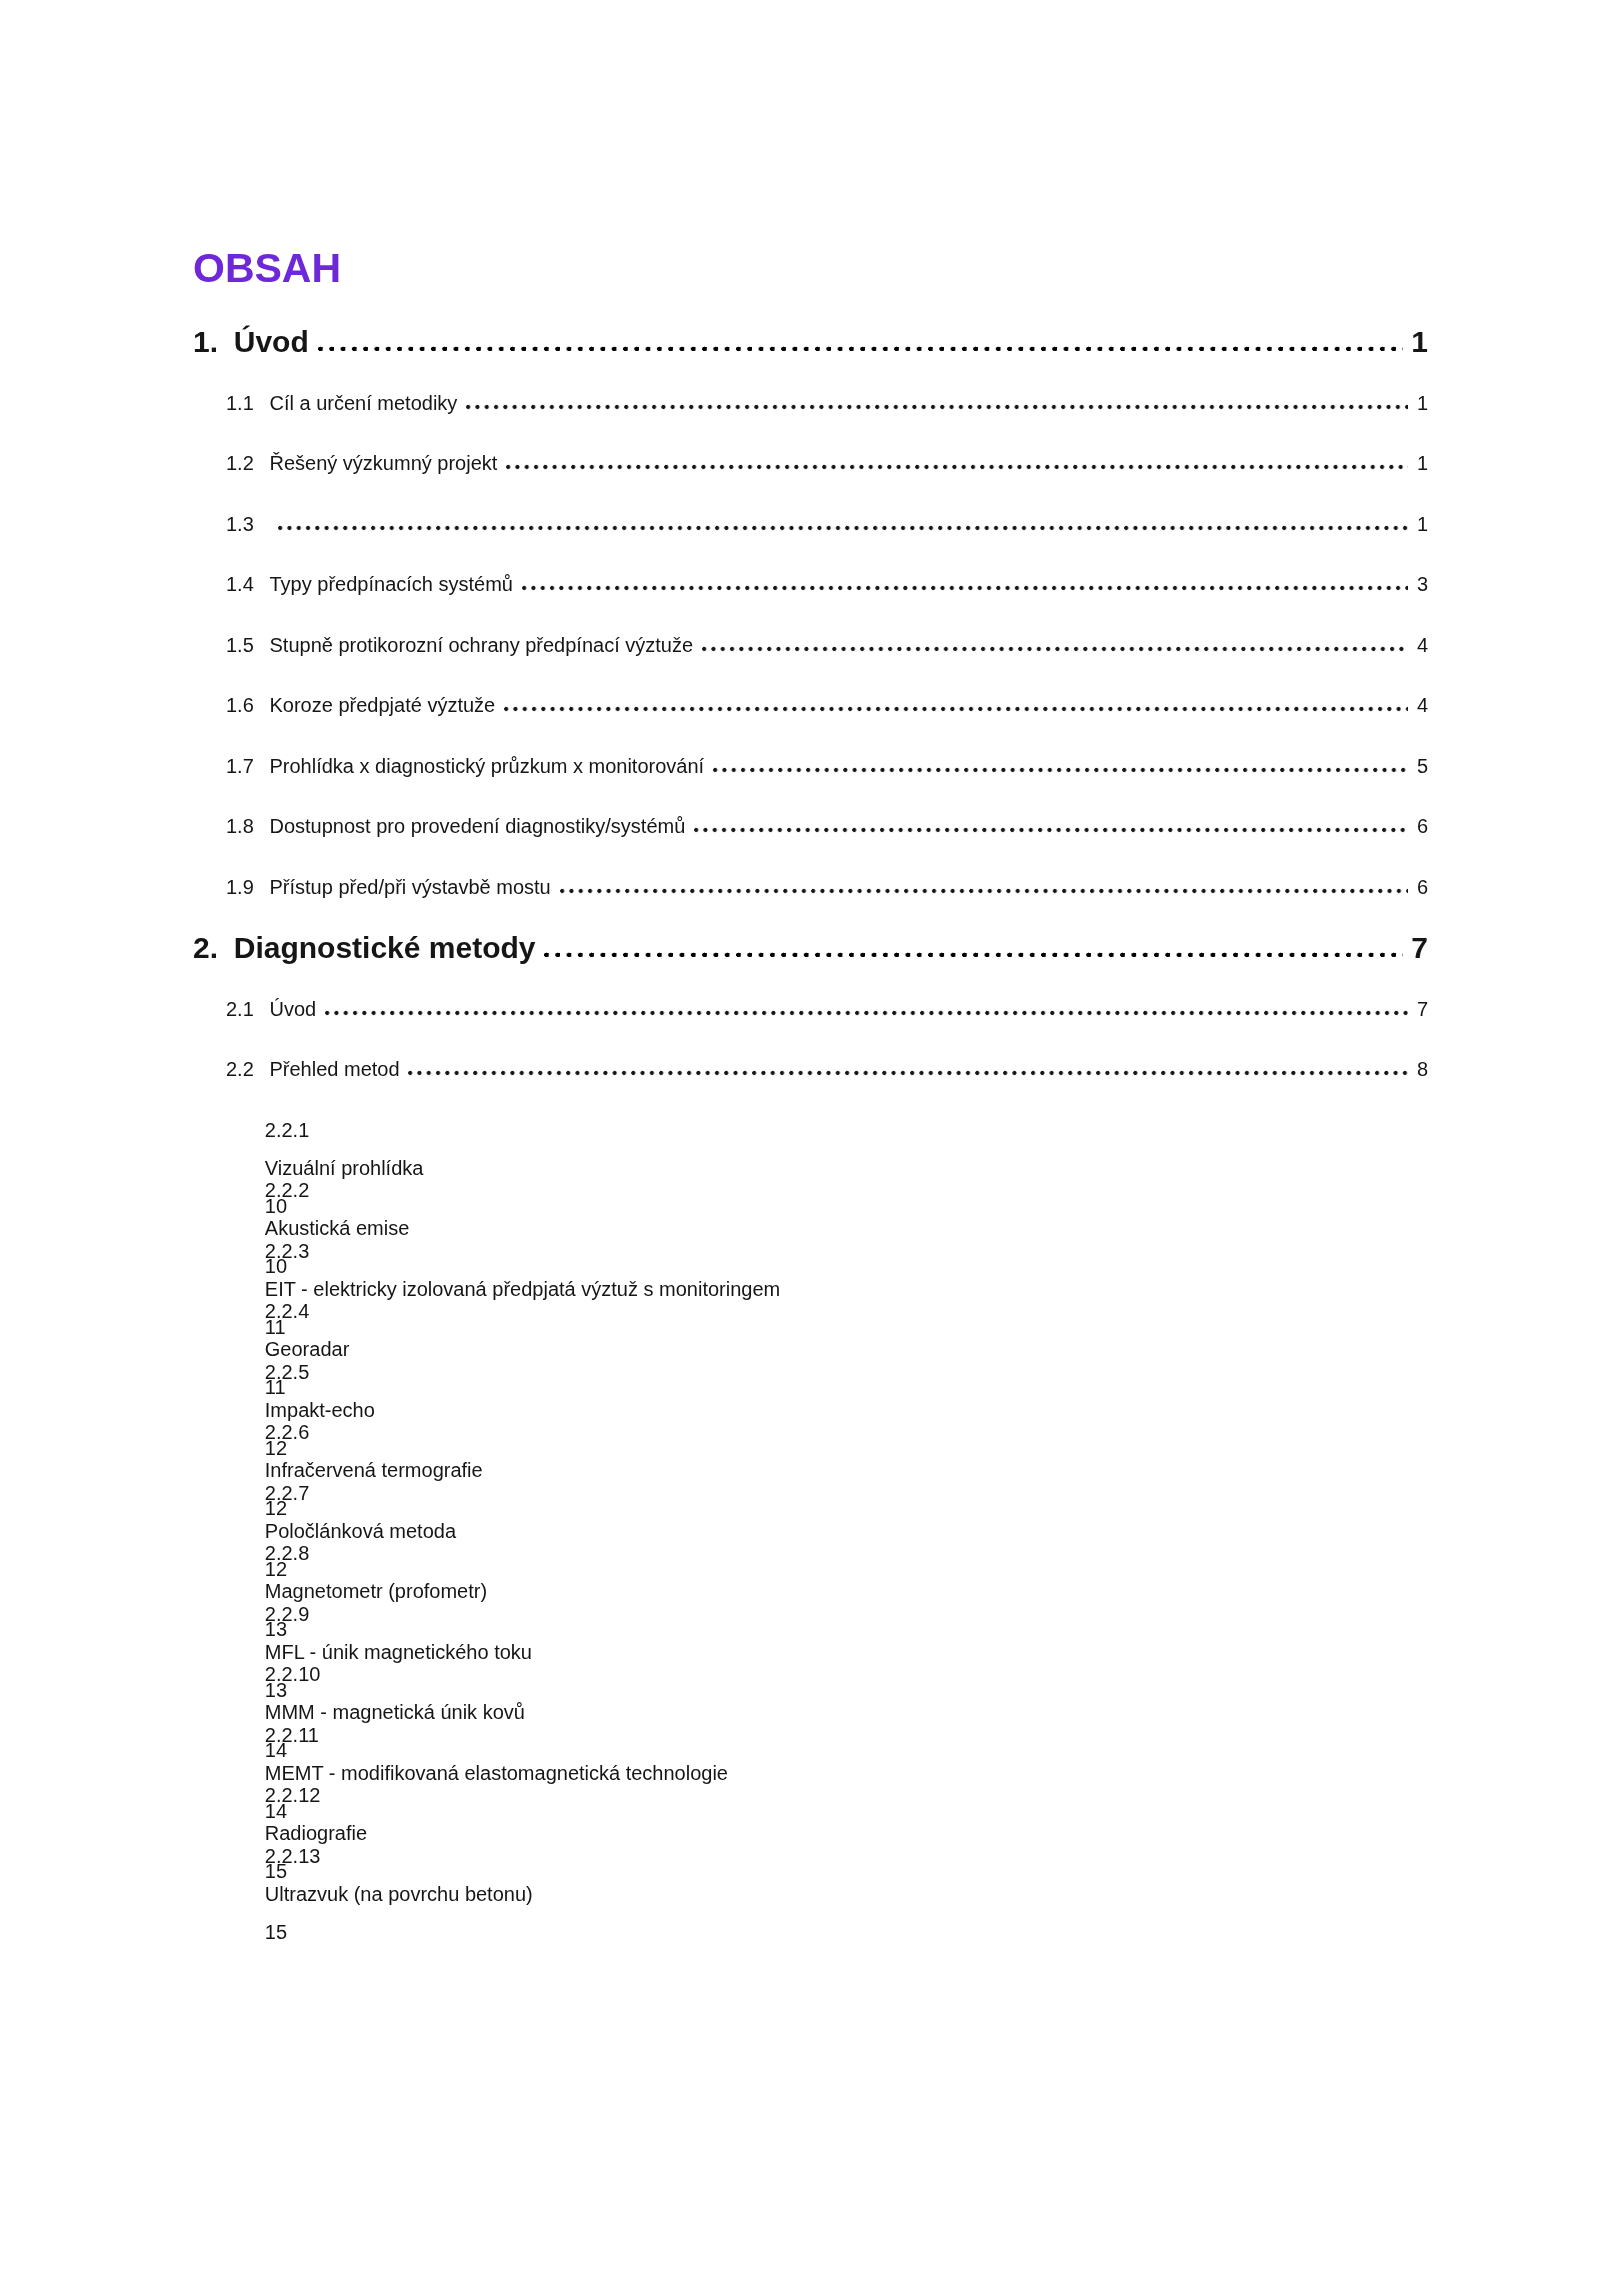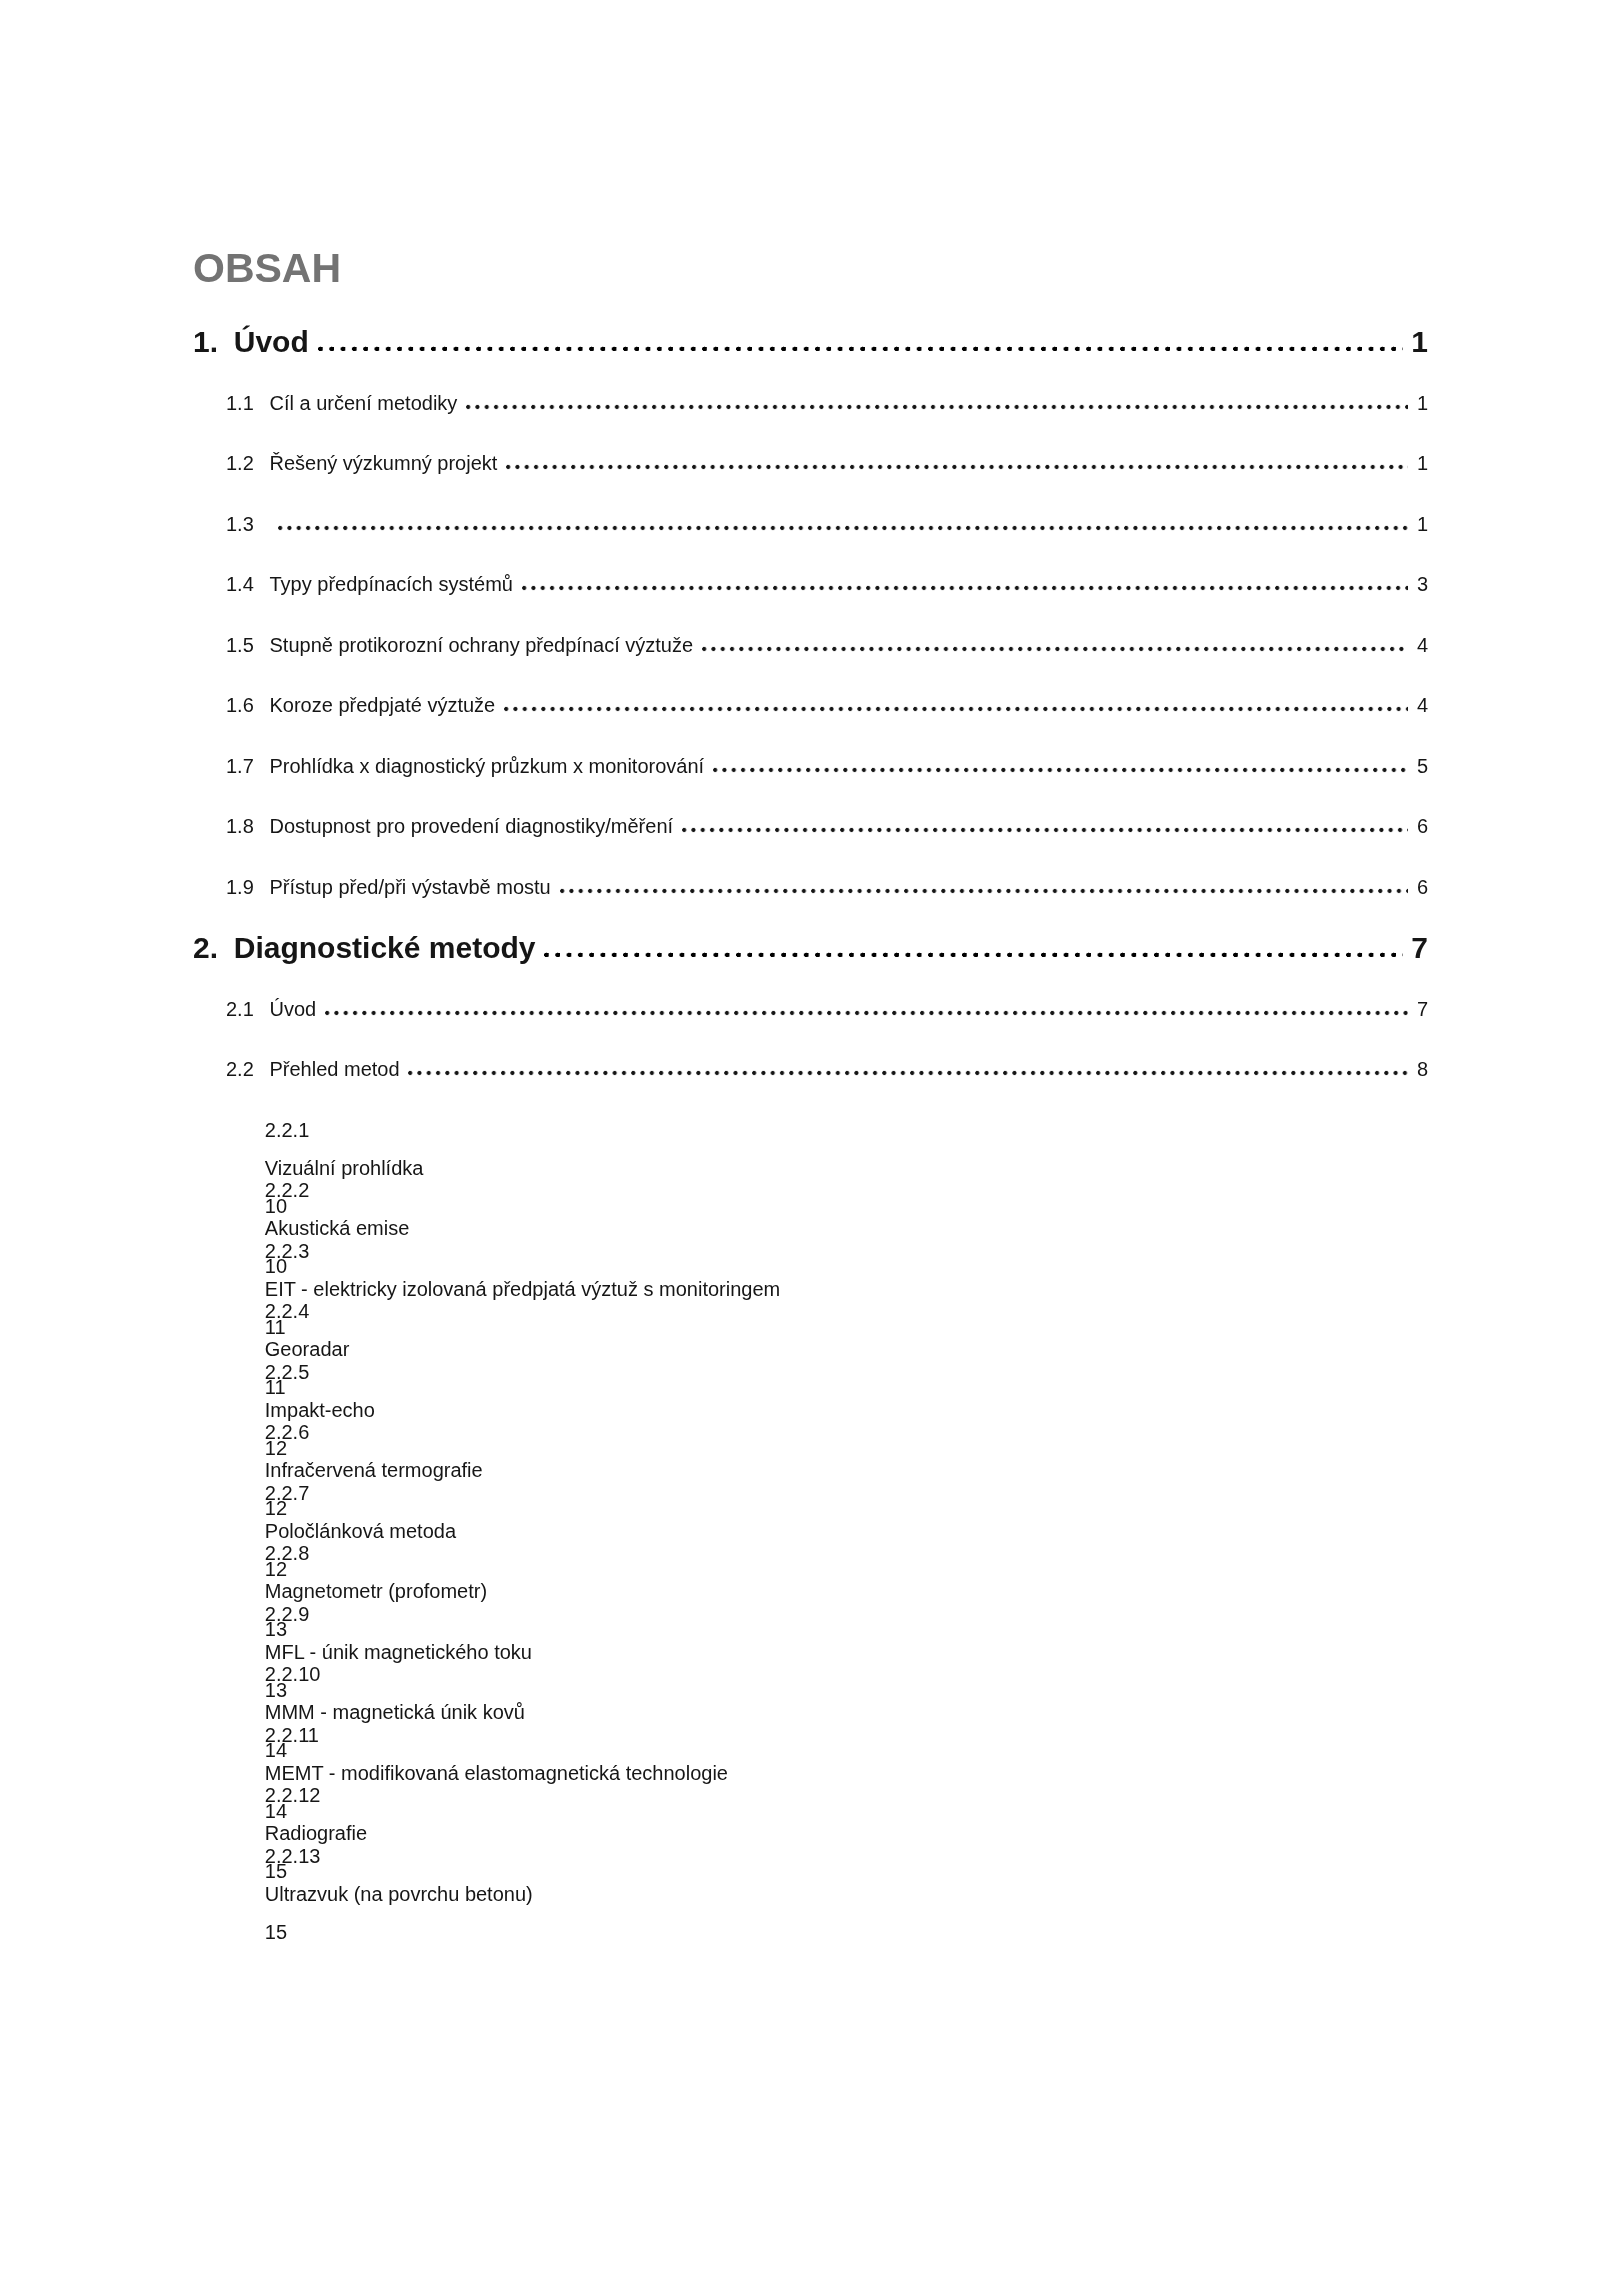--- a/index.html
+++ b/index.html
@@ -63,21 +63,21 @@
     height: 6.4px;
     background-image: radial-gradient(circle at 2.5px 3.1px, #000000 2.3px, transparent 2.7px);
     background-size: 11.3px 6.4px;
   }
   .page-num { flex: 0 0 auto; text-align: right; }
 </style>
 </head>
 <body style="color: rgb(22, 22, 22);">
 
 <div class="page">
-  <h1 class="doc-title" style="color: #737373;">OBSAH</h1>
+  <h1 class="doc-title" style="color: #6d28d9;">OBSAH</h1>
   <div class="toc">
   <div class="toc-row level-1 bold">
     <span class="num">1.</span>
     <span class="label">Úvod</span>
     <span class="leader"></span>
     <span class="page-num">1</span>
   </div>
 
   <div class="toc-row level-2">
     <span class="num">1.1</span>
@@ -122,21 +122,21 @@
 
   <div class="toc-row level-2">
     <span class="num">1.7</span>
     <span class="label">Prohlídka x diagnostický průzkum x monitorování</span>
     <span class="leader"></span>
     <span class="page-num">5</span>
   </div>
 
   <div class="toc-row level-2">
     <span class="num">1.8</span>
-    <span class="label">Dostupnost pro provedení diagnostiky/měření</span>
+    <span class="label">Dostupnost pro provedení diagnostiky/systémů</span>
     <span class="leader"></span>
     <span class="page-num">6</span>
   </div>
 
   <div class="toc-row level-2">
     <span class="num">1.9</span>
     <span class="label">Přístup před/při výstavbě mostu</span>
     <span class="leader"></span>
     <span class="page-num">6</span>
   </div>

